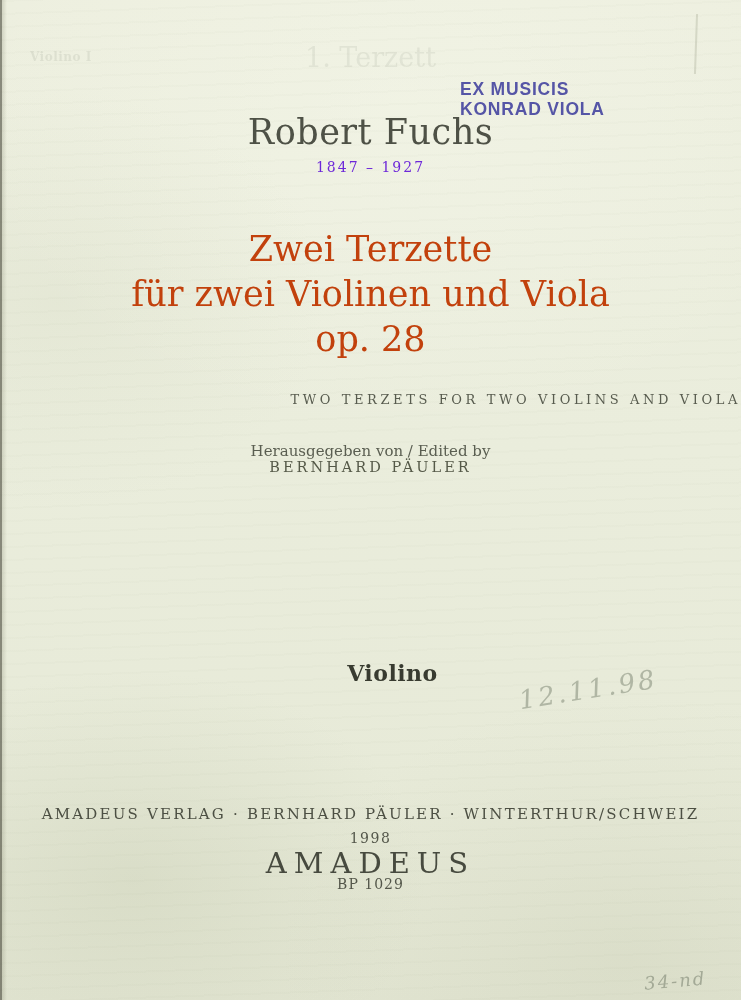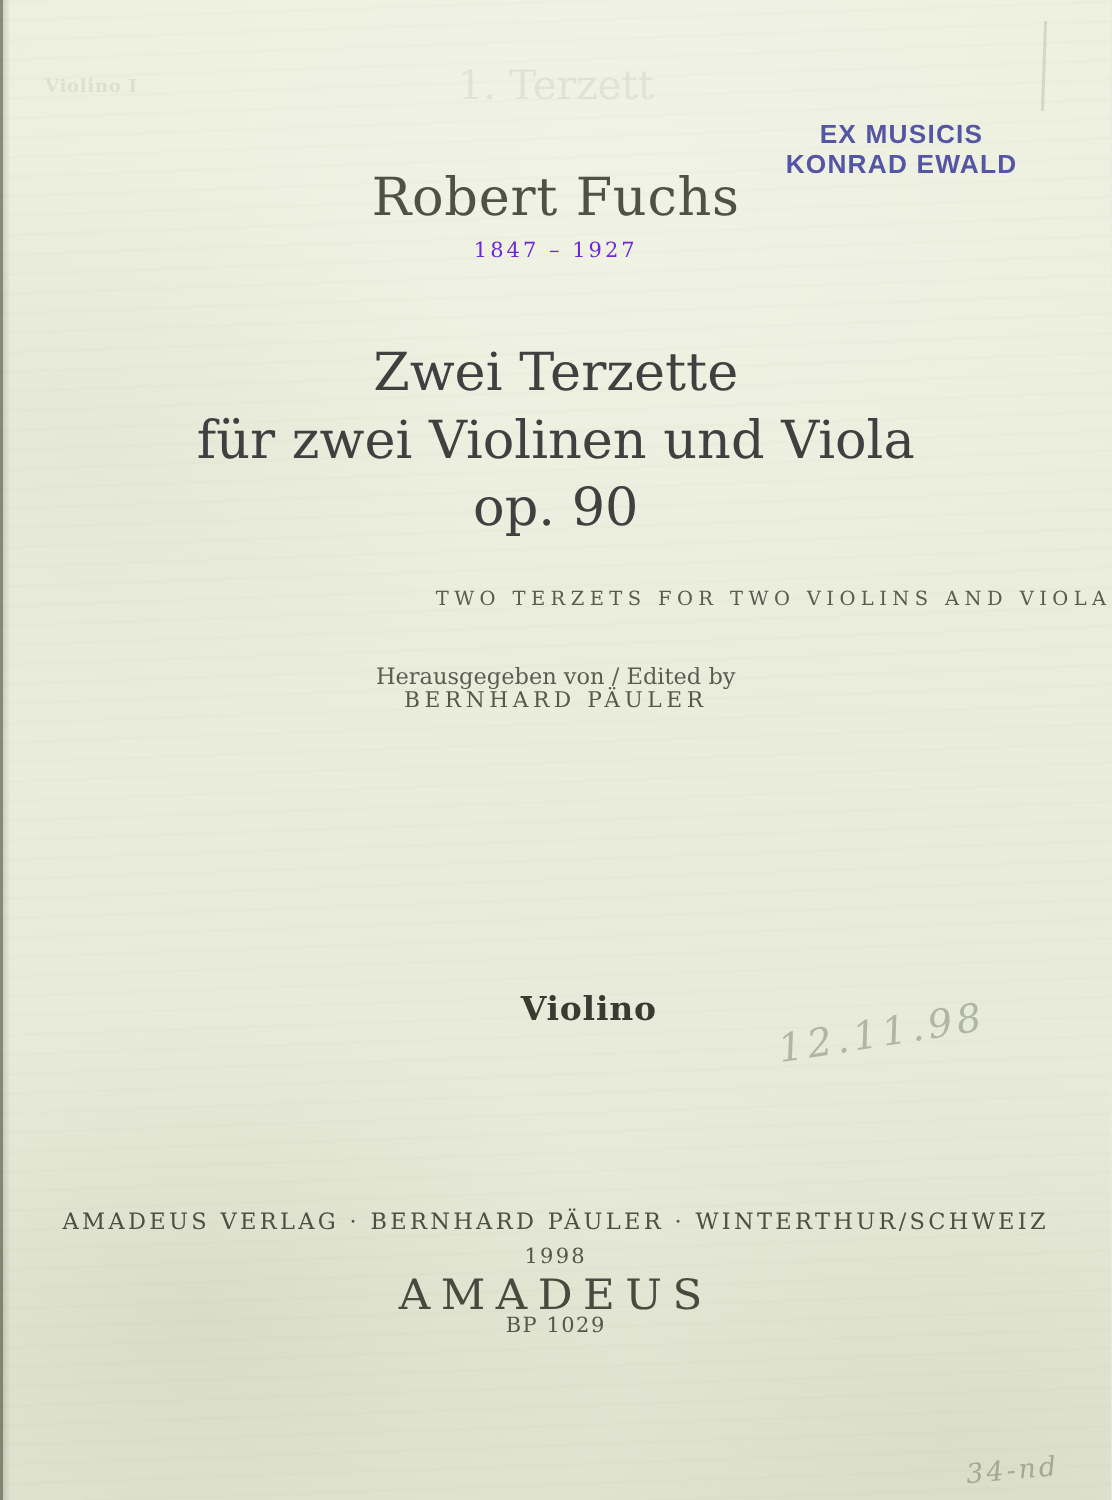--- a/index.html
+++ b/index.html
@@ -47,34 +47,34 @@
   .centered { left: 0; width: 741px; text-align: center; }
 
   
   .ghost { color: #6a7160; opacity: 0.12; }
   .ghost-part { top: 50px; left: 30px; font-size: 12px; font-weight: bold; letter-spacing: .5px; }
   .ghost-title { top: 42px; font-size: 27px; opacity: 0.10; }
 
   
   .stamp {
     top: 79px; left: 460px; width: 282px;
-    text-align: center;
+    text-align: left;
     font-family: "Liberation Sans", sans-serif;
     font-weight: bold;
     font-size: 17.5px;
     line-height: 20px;
     letter-spacing: 0.8px;
     color: #4d4da3;
     opacity: 0.95;
   }
 
   .composer-name { top: 112px; font-size: 35px; color: #4e5146; letter-spacing: .5px; }
   .composer-dates { top: 159px; font-size: 14px; color: #6d28d9; letter-spacing: 2px; }
 
-  .main-title { top: 227px; font-size: 35px; line-height: 45px; color: #404040; }
+  .main-title { top: 227px; font-size: 35px; line-height: 45px; color: #c2410c; }
 
   .subtitle-en { top: 392px; font-size: 13px; letter-spacing: 3.6px; color: #585c4f; text-align: right; }
 
   .editor-label { top: 442px; font-size: 15px; color: #5a5e51; }
   .editor-name { top: 459px; font-size: 14.5px; letter-spacing: 3px; color: #555948; }
 
   .part-name { top: 660px; font-size: 22px; font-weight: bold; color: #383b30; letter-spacing: .5px; padding-left: 22px; }
 
   .pencil {
     color: #b0b6a4;
@@ -109,30 +109,30 @@
 <div class="mottle"></div>
 <div class="edge-left"></div>
 <div class="edge-left-soft"></div>
 <div class="crease-right"></div>
 
 <div class="abs ghost ghost-part">Violino I</div>
 <div class="abs centered ghost ghost-title">1. Terzett</div>
 
 <div class="abs stamp">
   <div>EX MUSICIS</div>
-  <div>KONRAD EWALD</div>
+  <div>KONRAD VIOLA</div>
 </div>
 
 <div class="abs centered composer-name">Robert Fuchs</div>
 <div class="abs centered composer-dates">1847 – 1927</div>
 
 <div class="abs centered main-title">
   <div>Zwei Terzette</div>
   <div>für zwei Violinen und Viola</div>
-  <div>op. 90</div>
+  <div>op. 28</div>
 </div>
 
 <div class="abs centered subtitle-en">TWO TERZETS FOR TWO VIOLINS AND VIOLA</div>
 
 <div class="abs centered editor-label">Herausgegeben von / Edited by</div>
 <div class="abs centered editor-name">BERNHARD PÄULER</div>
 
 <div class="abs centered part-name">Violino</div>
 
 <div class="abs pencil hw-date">12.11.98</div>

